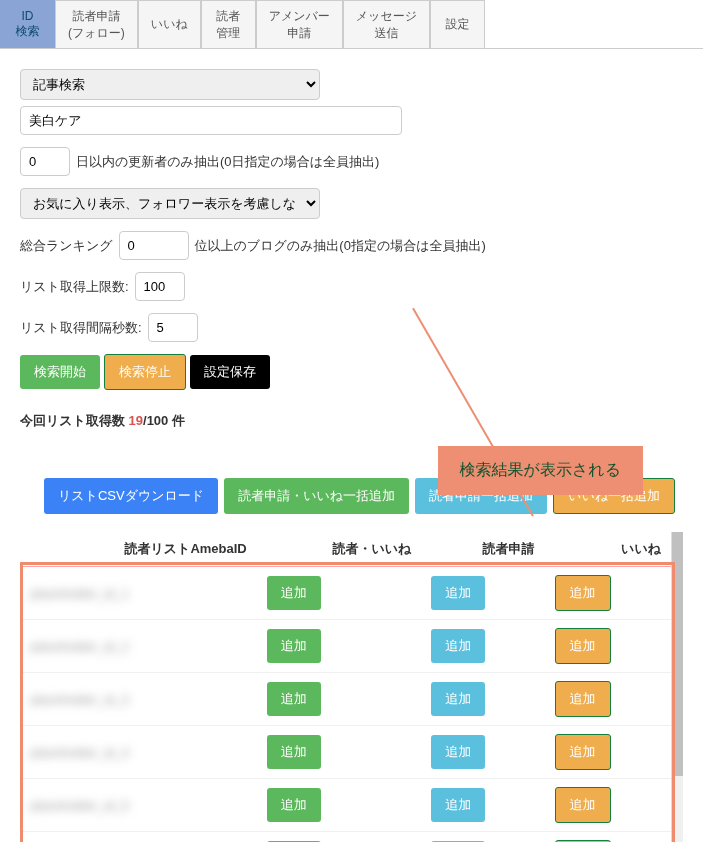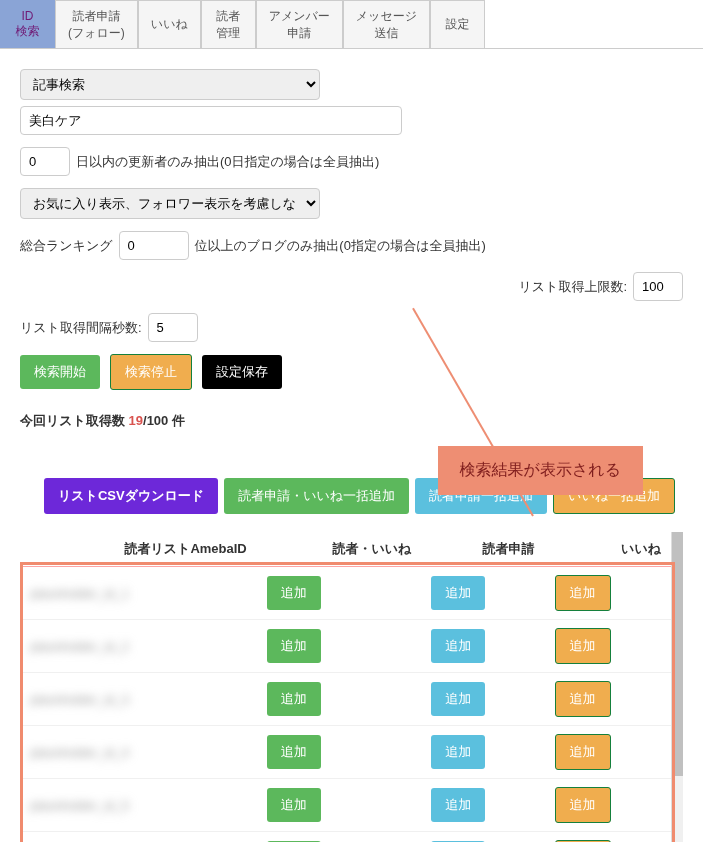--- a/index.html
+++ b/index.html
@@ -1,48 +1,48 @@
 <!DOCTYPE html>
 <html><head>
 <meta charset="utf-8">
 <style>
 * { box-sizing: border-box; margin: 0; padding: 0; }
 body { font-family: "MS PGothic", "Hiragino Sans", sans-serif; font-size: 13px; color: #333; background: #fff; width: 703px; }
 .tabs { display: flex; border-bottom: 1px solid #ccc; }
 .tab { padding: 10px 12px; border: 1px solid #ccc; border-bottom: none; background: #f5f5f5; cursor: pointer; text-align: center; font-size: 12px; color: #555; min-width: 55px; display: flex; align-items: center; justify-content: center; white-space: pre-line; height: 48px; }
-.tab.active { background: #8aa4d6; color: #701a75; border-color: #8aa4d6; }
+.tab.active { background: #8aa4d6; color: #0c4a6e; border-color: #8aa4d6; }
 .content { padding: 20px; }
 .row { display: flex; align-items: center; margin-bottom: 12px; flex-wrap: wrap; gap: 6px; }
 select, input[type="text"], input[type="number"] { border: 1px solid #ccc; border-radius: 4px; padding: 6px 8px; font-size: 13px; }
 .search-type { width: 300px; }
 .search-keyword { width: 382px; }
 .days-input { width: 50px; }
 .favorite-select { width: 300px; padding: 6px 8px; }
 .rank-input { width: 70px; }
 .limit-input { width: 50px; }
 .btn { border: none; border-radius: 3px; padding: 8px 14px; color: #fff; cursor: pointer; font-size: 13px; }
 .btn-green { background: #5cb85c; }
 .btn-orange { background: #f0ad4e; border: 1px solid #15803d; }
 .btn-gray { background: #000000; }
-.btn-red { background: #6d28d9; font-weight: bold; }
+.btn-red { background: #3b82f6; }
 .btn-cyan { background: #5bc0de; }
 .status-row { margin-top: 22px; font-weight: bold; }
 .status-num { color: #d9534f; }
 .bulk-row { display: flex; gap: 6px; margin-top: 40px; margin-bottom: 10px; justify-content: flex-end; padding: 8px; }
 .table-wrap { position: relative; }
 .highlight-box { position: absolute; border: 3px solid #f08b6e; pointer-events: none; top: 30px; left: 0; right: 8px; bottom: 0; }
 .table-area { display: flex; }
 .table-main { flex: 1; }
 table { width: 100%; border-collapse: collapse; }
 th { text-align: right; padding: 8px 10px; font-weight: bold; border-bottom: 1px solid #fca5a5; font-size: 13px; }
 td { padding: 8px 10px; border-bottom: 1px solid #f0f0f0; }
 .id-cell { filter: blur(5px); color: #999; }
 .scrollbar { width: 12px; background: #f0f0f0; border-left: 1px solid #ddd; position: relative; }
 .scrollbar-thumb { position: absolute; width: 100%; background: #c0c0c0; top: 0; height: 60%; }
-.callout { position: absolute; top: -24px; right: 40px; background: #ee8e73; color: #7f1d1d; padding: 14px 22px; font-size: 16px; z-index: 5; }
+.callout { position: absolute; top: -24px; right: 40px; background: #ee8e73; color: #14532d; padding: 14px 22px; font-size: 16px; z-index: 5; }
 .callout-line { position: absolute; width: 240px; height: 2px; background: #ee8e73; transform-origin: right center; transform: rotate(60deg); top: 45px; right: 150px; z-index: 4; pointer-events: none; }
 .label-txt { font-size: 13px; }
 </style>
 </head>
 <body>
 
 <div class="tabs">
   <div class="tab active">ID
 検索</div>
   <div class="tab">読者申請
@@ -76,30 +76,30 @@
       <option>お気に入り表示、フォロワー表示を考慮しない</option>
     </select>
   </div>
 
   <div class="row">
     <span class="label-txt">総合ランキング</span>
     <input type="text" class="rank-input" value="0" style="">
     <span class="label-txt">位以上のブログのみ抽出(0指定の場合は全員抽出)</span>
   </div>
 
-  <div class="row" style="justify-content:flex-end;">
+  <div class="row" style="">
     <span class="label-txt">リスト取得上限数:</span>
     <input type="text" class="limit-input" value="100" style="">
   </div>
   <div class="row">
     <span class="label-txt">リスト取得間隔秒数:</span>
     <input type="text" class="limit-input" value="5" style="">
   </div>
 
-  <div class="row" style="gap:10px;">
+  <div class="row" style="gap:4px;">
     <button class="btn btn-green">検索開始</button>
     <button class="btn btn-orange">検索停止</button>
     <button class="btn btn-gray">設定保存</button>
   </div>
 
   <div class="status-row">
     <span>今回リスト取得数 </span><span class="status-num">19</span><span>/</span><span>100</span><span> 件</span>
   </div>
 
   <div style="position:relative;">

